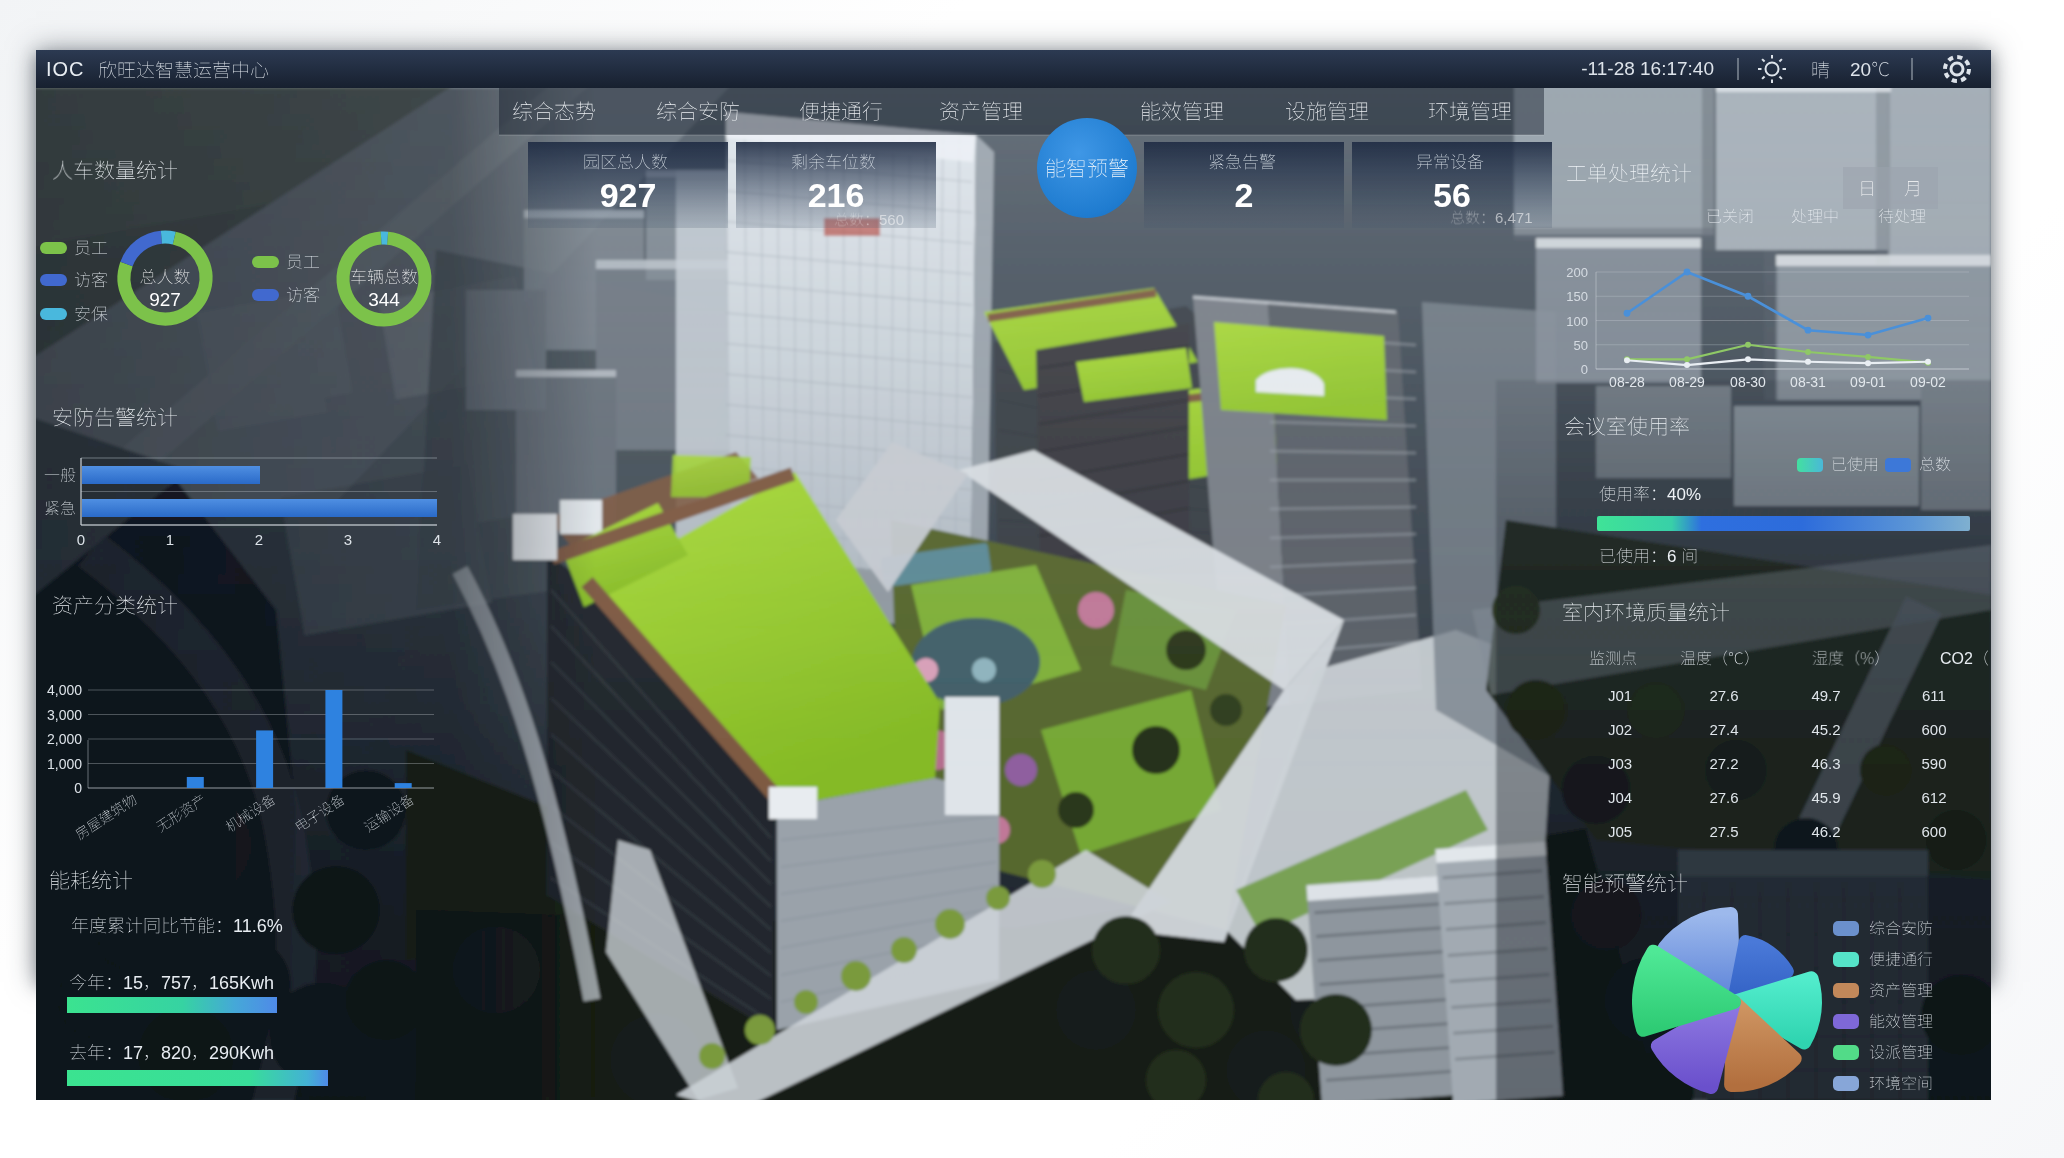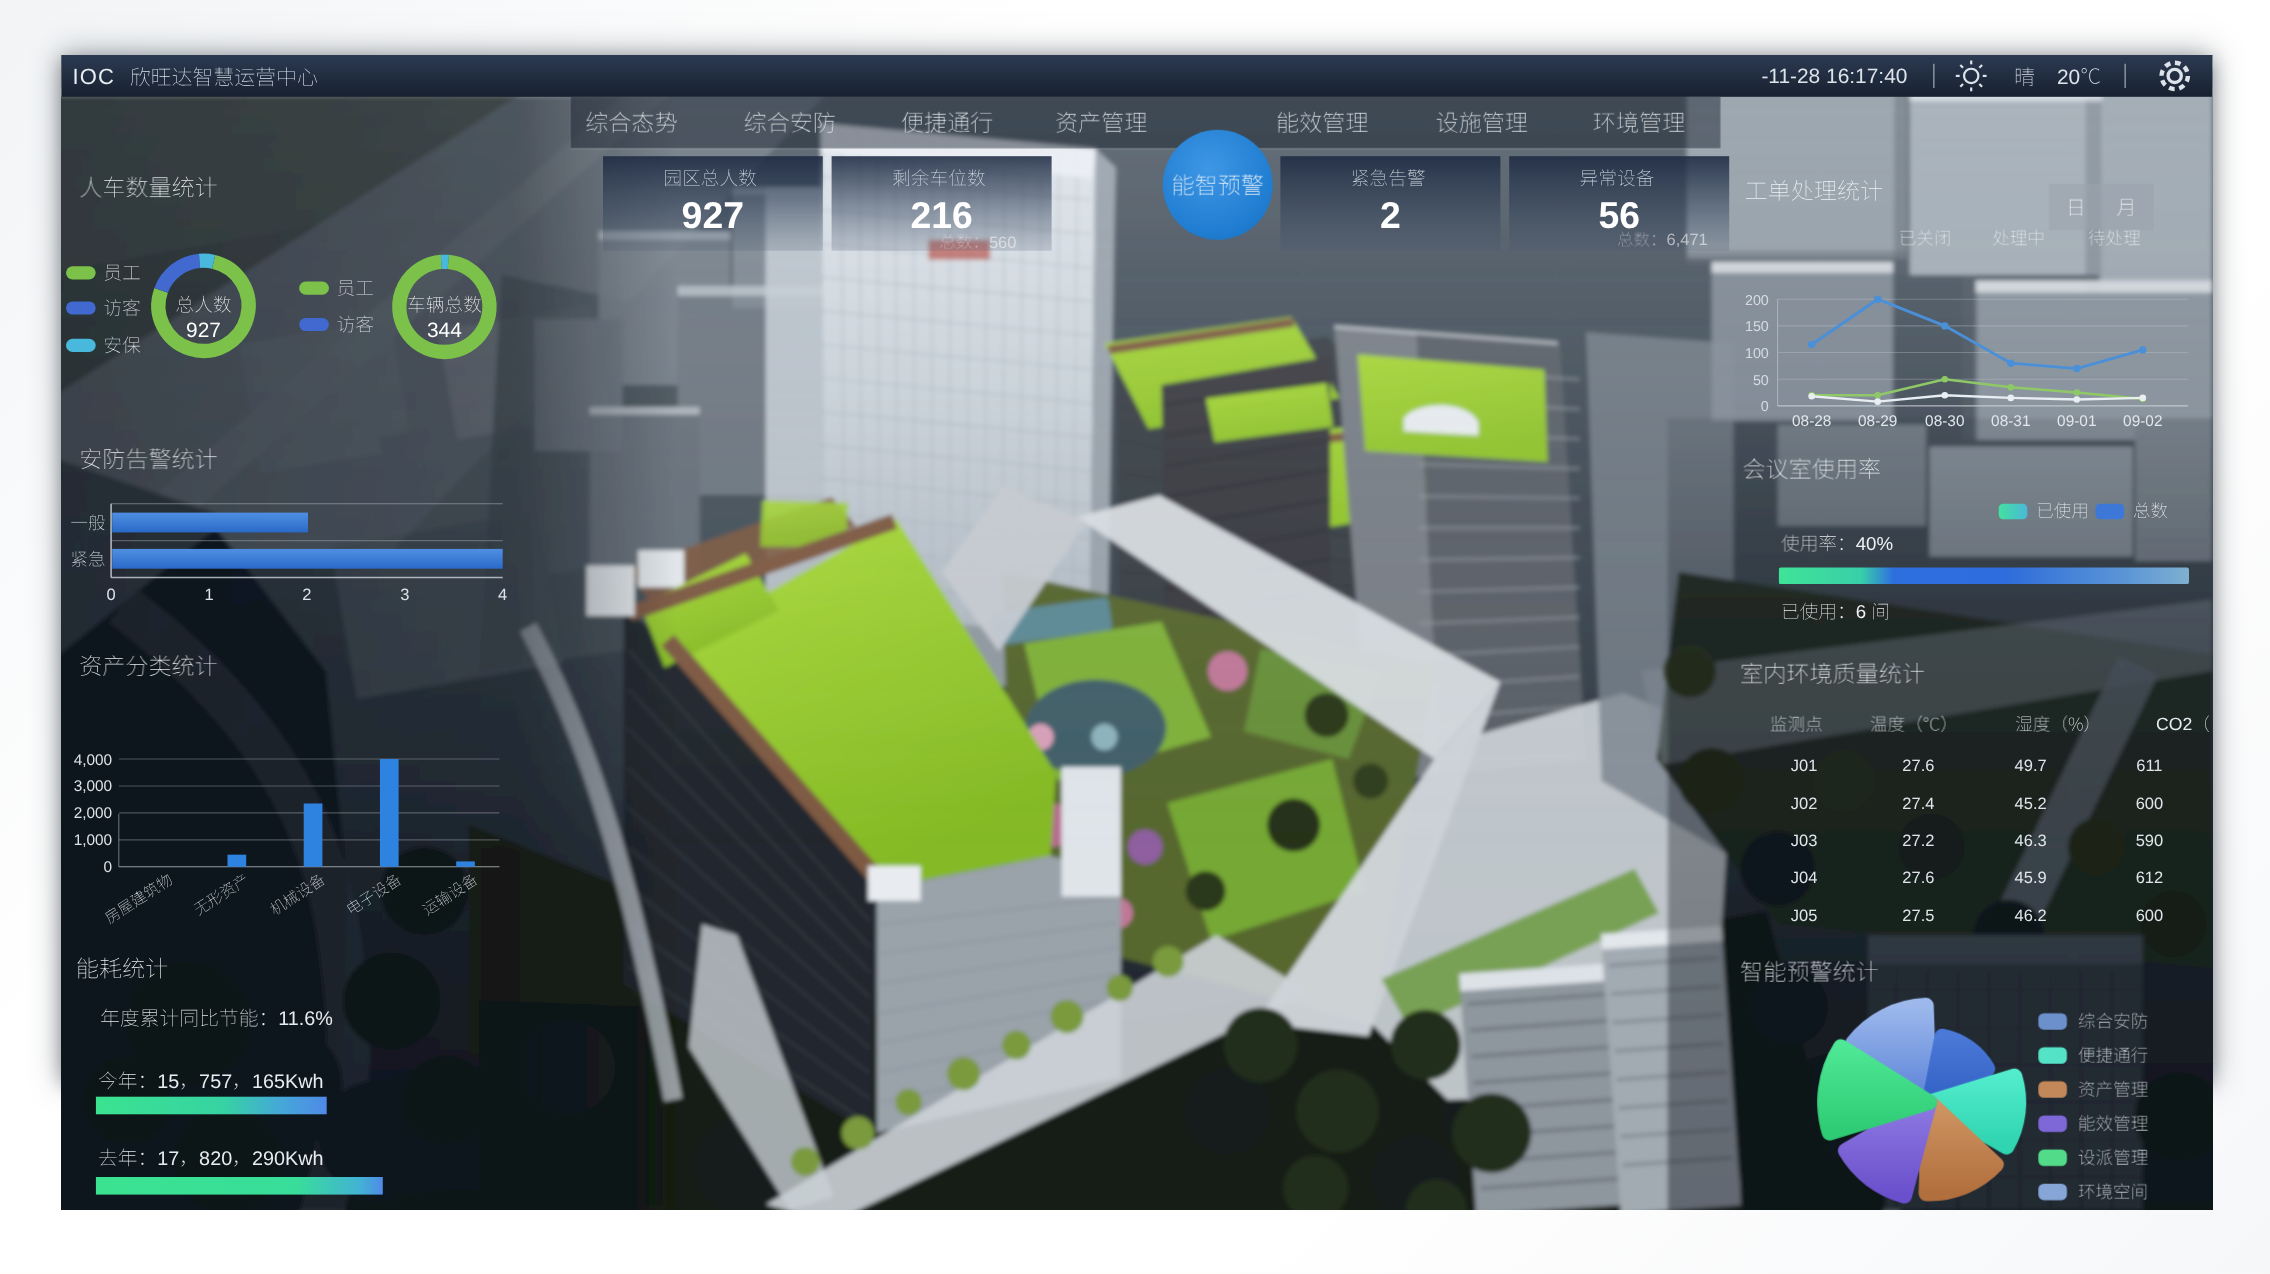--- a/index.html
+++ b/index.html
@@ -1,15 +1,15 @@
 <!DOCTYPE html>
 <html><head><meta charset="utf-8"><style>
 html,body{margin:0;padding:0;width:2064px;height:1158px;background:#fff;overflow:hidden}
 .frame{position:absolute;left:0;top:0;width:2064px;height:1158px;background:linear-gradient(135deg,#f2f4f6 0%,#ffffff 30%,#ffffff 70%,#f6f7f9 100%)}
-.stage{position:absolute;left:56px;top:50px;width:1955px;height:932px;box-shadow:0 0 26px rgba(45,55,65,.5),0 5px 14px rgba(45,55,65,.35);background:#c2410c}
+.stage{position:absolute;left:36px;top:50px;width:1955px;height:932px;box-shadow:0 0 26px rgba(45,55,65,.5),0 5px 14px rgba(45,55,65,.35);background:#c2410c}
 svg{display:block}
 text{font-family:"Liberation Sans",sans-serif}
 </style></head><body>
 <div class="frame"></div>
 <div class="stage">
 <svg width="1955" height="1050" viewBox="0 0 1955 1050">
 <defs>
         <linearGradient id="bgv" x1="0" y1="0" x2="0" y2="1">
           <stop offset="0" stop-color="#5a646e"></stop>
           <stop offset=".2" stop-color="#4a5560"></stop>

